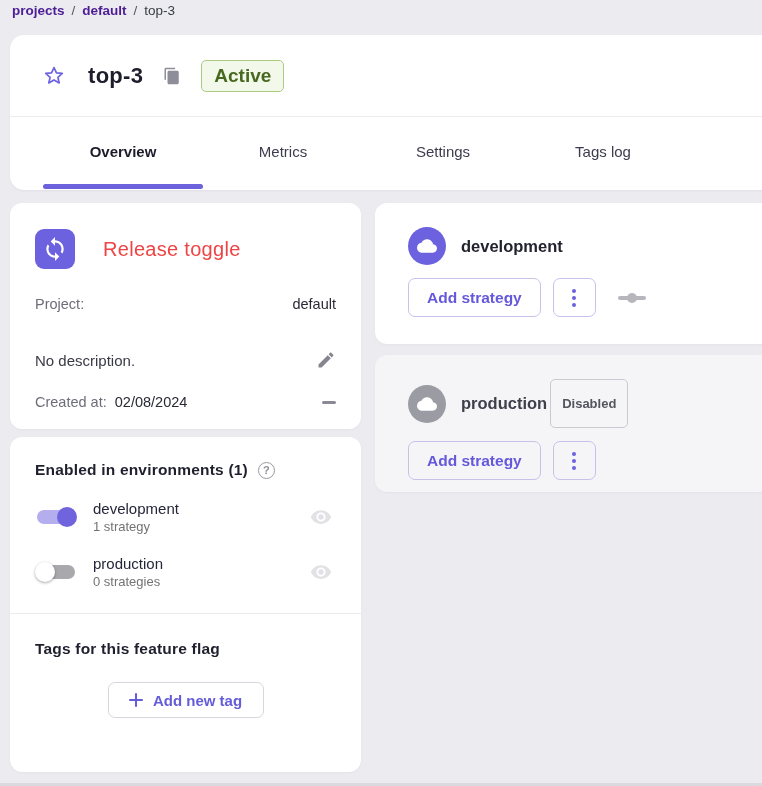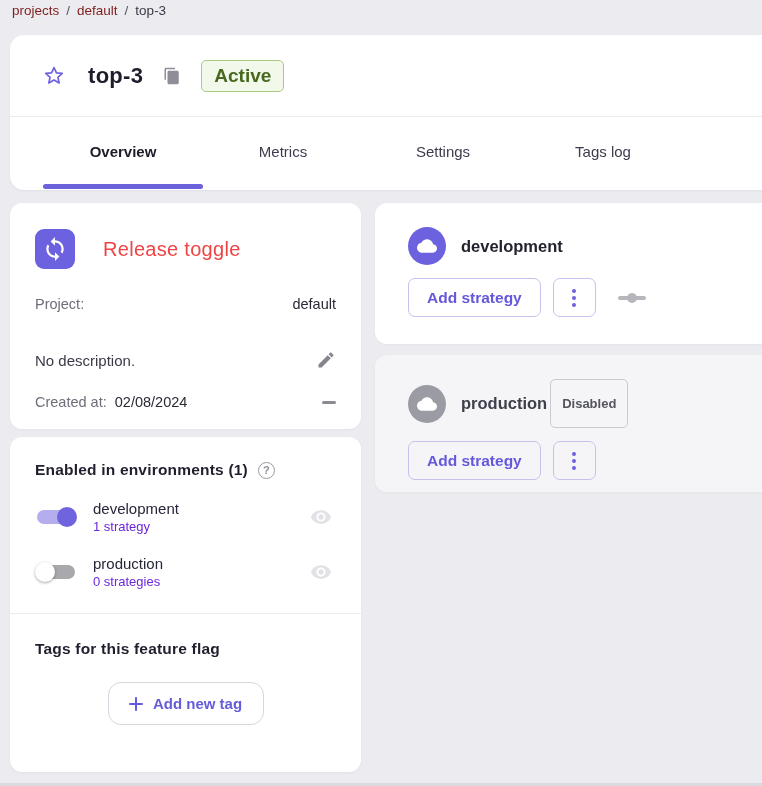--- a/index.html
+++ b/index.html
@@ -9,21 +9,21 @@
     overflow:hidden;
     background:#ebebf0;
     font-family:"Liberation Sans","DejaVu Sans",sans-serif;
     color:#26263a;
   }
   
   .breadcrumb {
     position:absolute; top:3px; left:12px;
     font-size:13.5px; display:flex; gap:7px; align-items:center;
   }
-  .crumb-link { color:#7f1d1d; cursor:pointer; }
+  .crumb-link { color:#4c1d95; cursor:pointer;font-weight:bold; }
   .crumb-sep { color:#55555f; }
   .crumb-current { color:#3a3a46; }
 
   
   .header-card {
     position:absolute; left:10px; top:35px; width:772px; height:155px;
     background:#fff; border-radius:14px;
     box-shadow:0 1px 3px rgba(20,20,40,.05);
   }
   .title-row {
@@ -84,42 +84,42 @@
   .section-title { font-size:15.5px; font-weight:bold; color:#1f1f2e; letter-spacing:.2px; }
   .help-icon {
     width:17px; height:17px; border:1.6px solid #9a9aa2; border-radius:50%;
     color:#8f8f99; font-size:11px; font-weight:bold; line-height:14px; text-align:center;
     cursor:pointer; flex:none;
   }
   .help-icon::after { content:"?"; }
   .env-row { display:flex; align-items:center; margin-top:21px; padding-left:0; }
   .env-labels { margin-left:16px; flex:1; }
   .env-name { font-size:15px; color:#26263a; }
-  .env-strategies { font-size:13px; color:#6d28d9; margin-top:2px; }
+  .env-strategies { font-size:13px; color:#737373; margin-top:2px; }
   .eye-btn { width:22px; height:22px; margin-right:4px; cursor:pointer; }
 
   
   .switch { position:relative; width:42px; height:22px; flex:none; cursor:pointer; }
   .switch .track {
     position:absolute; left:2px; right:2px; top:4px; height:14px; border-radius:7px;
   }
   .switch .thumb {
     position:absolute; top:1px; width:20px; height:20px; border-radius:50%;
   }
   .switch.on .track { background:#b4aeee; }
   .switch.on .thumb { right:0; background:#6f63de; }
   .switch.off .track { background:#a9a9ad; }
   .switch.off .thumb { left:0; background:#fff; box-shadow:0 1px 3px rgba(0,0,0,.35); }
 
   .card-divider { border-top:1px solid #ececf0; margin-top:24px; }
   .tags-section { padding:26px 25px 0 25px; }
   .add-tag-btn {
     display:flex; align-items:center; justify-content:center; gap:10px;
-    margin:24px auto 0 auto; width:156px; height:43px;
-    background:#fff; border:1px solid #d6d6de; border-radius:13px;
+    margin:24px auto 0 auto; width:156px; height:36px;
+    background:#fff; border:1px solid #d6d6de; border-radius:7px;
     color:#655cd9; font-size:15px; font-weight:bold; cursor:pointer;
   }
   .plus-icon { position:relative; width:14px; height:14px; }
   .plus-icon::before, .plus-icon::after {
     content:""; position:absolute; background:#655cd9; border-radius:1px;
   }
   .plus-icon::before { left:6px; top:0; width:2px; height:14px; }
   .plus-icon::after { top:6px; left:0; width:14px; height:2px; }
 
   

